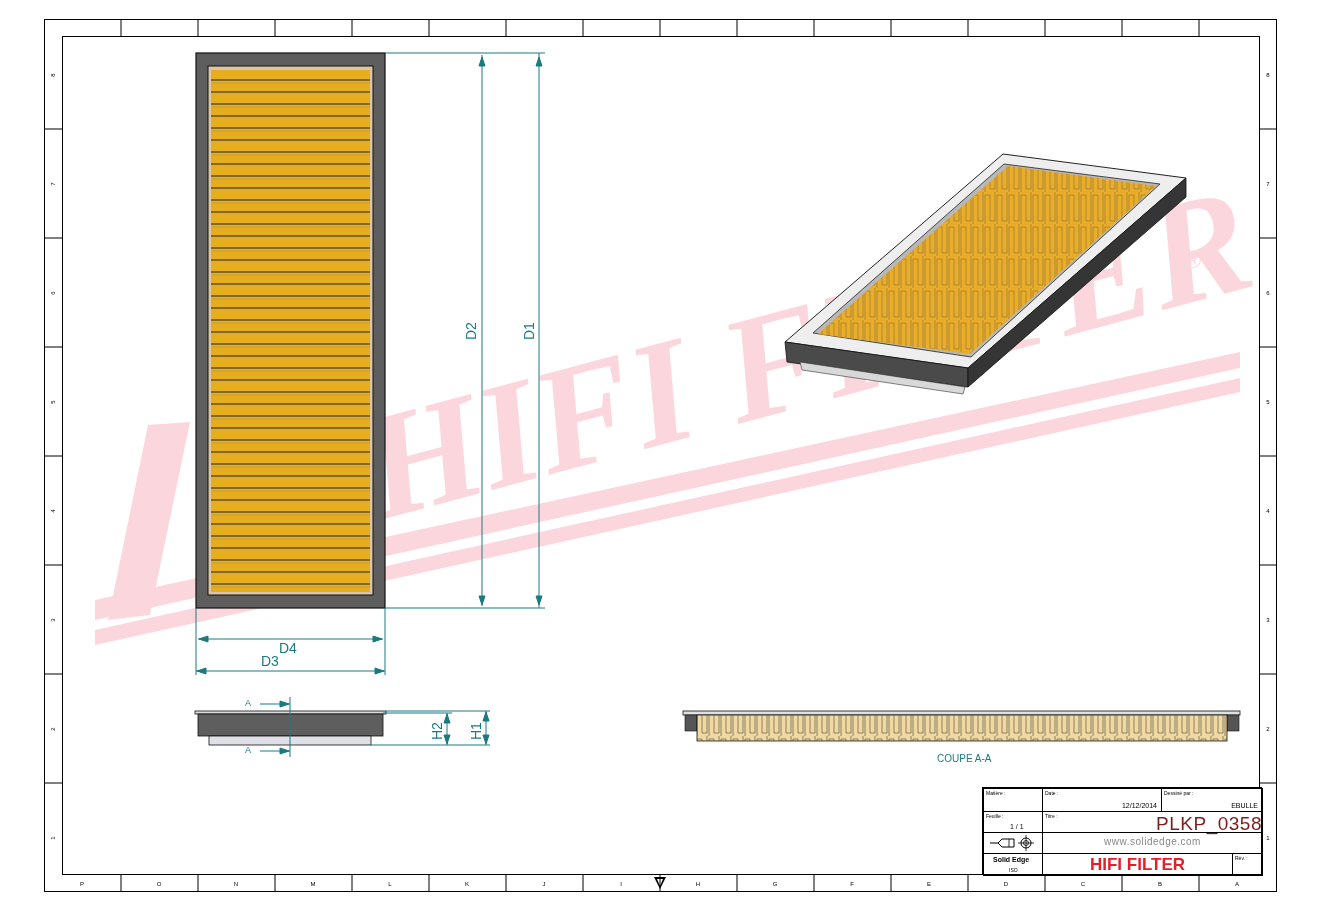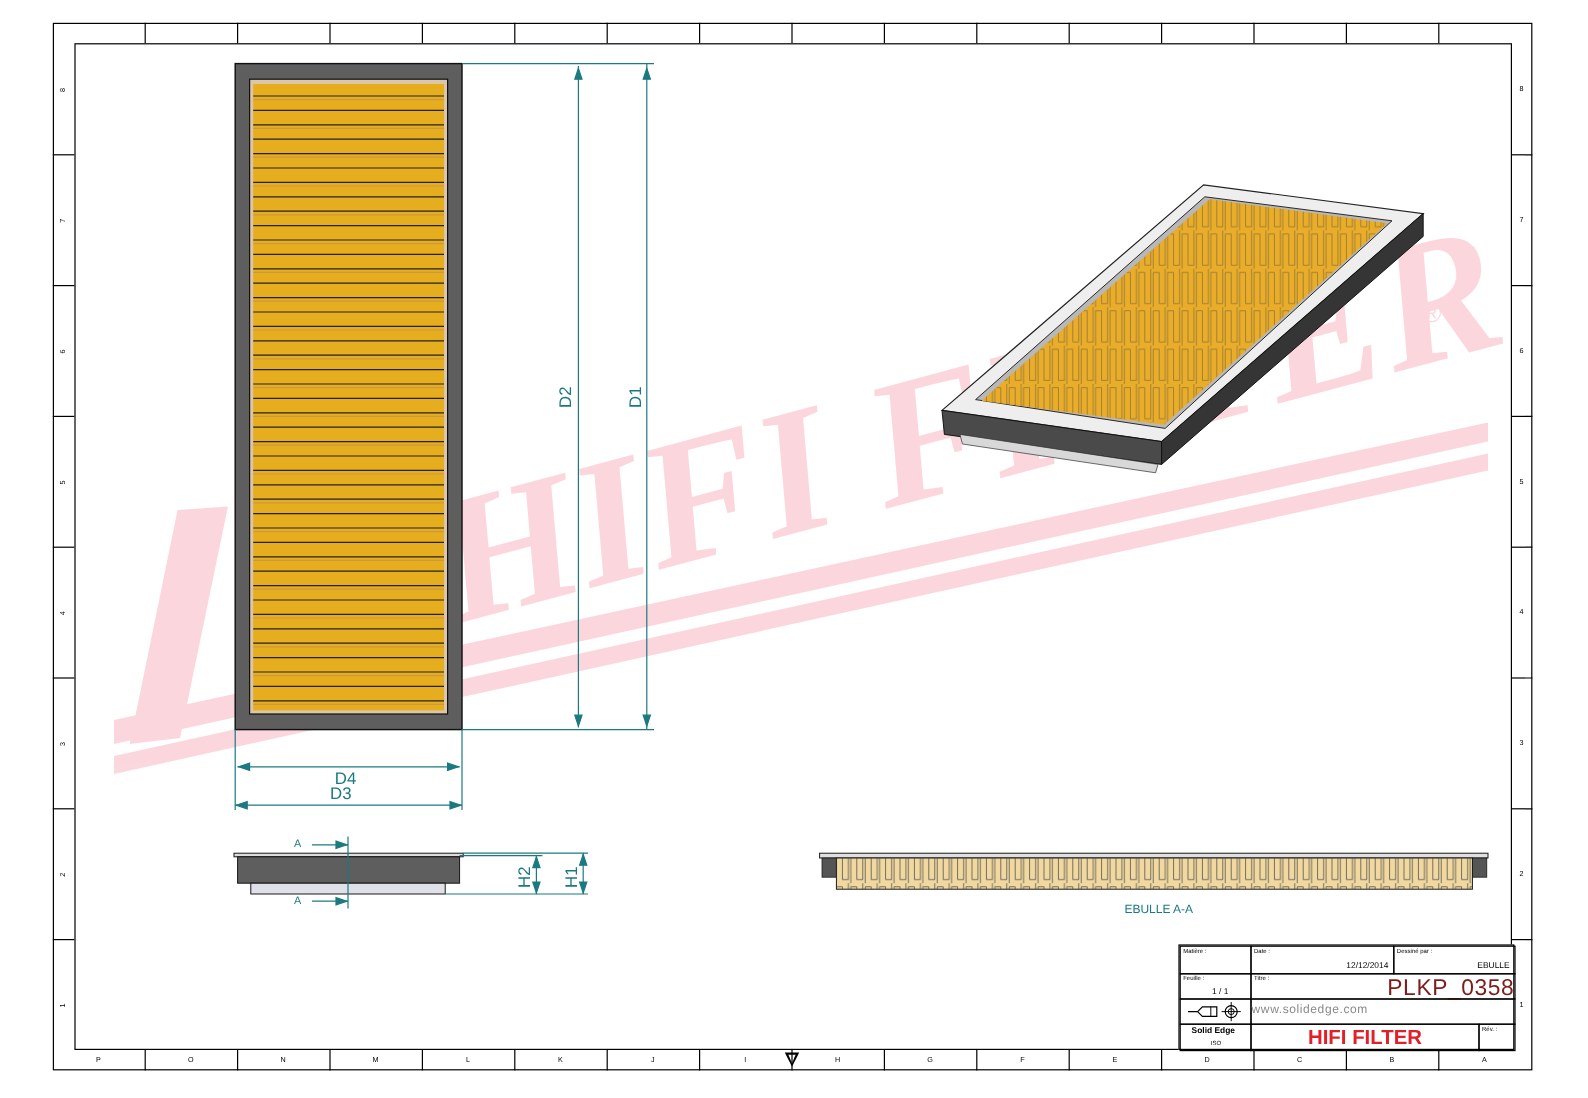--- a/index.html
+++ b/index.html
@@ -6,21 +6,21 @@
   body { width:1323px; height:915px; position:relative; overflow:hidden; font-family:"Liberation Sans", sans-serif; }
   .sheet { position:absolute; left:0; top:0; width:1323px; height:915px; }
   .frame-outer { position:absolute; left:44px; top:19px; width:1233px; height:873px; border:1.5px solid #000; box-sizing:border-box; }
   .frame-inner { position:absolute; left:62px; top:36px; width:1198px; height:839px; border:1.5px solid #000; box-sizing:border-box; }
   .zone-lbl { position:absolute; font-size:6px; color:#000; transform:translate(-50%,-50%); }
   .title-block { position:absolute; left:982px; top:787px; width:280px; height:88px; border:1px solid #000; box-sizing:border-box; background:#fff; }
   .tb-cell { position:absolute; border:0.8px solid #000; box-sizing:border-box; }
   .tb-small { position:absolute; font-size:5px; color:#000; left:2px; top:1px; }
   .tb-val { position:absolute; font-size:7px; color:#000; }
   .tb-title { position:absolute; left:0; right:0; top:1px; text-align:right; color:#7f1d1d; font-size:19px; letter-spacing:0.5px; }
-  .tb-web { position:absolute; left:0; right:0; top:3px; text-align:left; color:#888; font-size:10px; letter-spacing:0.5px; }
+  .tb-web { position:absolute; left:0; right:0; top:3px; text-align:center; color:#888; font-size:10px; letter-spacing:0.5px; }
   .tb-brand { position:absolute; left:0; right:0; top:1px; text-align:center; color:#e3202a; font-size:17px; font-weight:bold; }
   .dim-text { position:absolute; color:#1a7a80; font-size:14px; }
   .sec-text { position:absolute; color:#1a7a80; font-size:9px; }
 </style>
 </head>
 <body>
 
 <div class="sheet">
 
   <svg width="1323" height="915" style="position:absolute;left:0;top:0">
@@ -257,26 +257,26 @@
   <span class="zone-lbl" style="left:53px;top:293px;transform:translate(-50%,-50%) rotate(-90deg)">6</span>
   <span class="zone-lbl" style="left:53px;top:402px;transform:translate(-50%,-50%) rotate(-90deg)">5</span>
   <span class="zone-lbl" style="left:53px;top:511px;transform:translate(-50%,-50%) rotate(-90deg)">4</span>
   <span class="zone-lbl" style="left:53px;top:620px;transform:translate(-50%,-50%) rotate(-90deg)">3</span>
   <span class="zone-lbl" style="left:53px;top:729px;transform:translate(-50%,-50%) rotate(-90deg)">2</span>
   <span class="zone-lbl" style="left:53px;top:838px;transform:translate(-50%,-50%) rotate(-90deg)">1</span>
 
   <span class="dim-text" style="left:463px;top:322px;transform:rotate(-90deg);transform-origin:left top;top:340px">D2</span>
   <span class="dim-text" style="left:521px;top:340px;transform:rotate(-90deg);transform-origin:left top">D1</span>
   <span class="dim-text" style="left:279px;top:640px">D4</span>
-  <span class="dim-text" style="left:275px;top:653px">D3</span>
+  <span class="dim-text" style="left:261px;top:653px">D3</span>
   <span class="dim-text" style="left:429px;top:740px;transform:rotate(-90deg);transform-origin:left top">H2</span>
   <span class="dim-text" style="left:468px;top:740px;transform:rotate(-90deg);transform-origin:left top">H1</span>
   <span class="sec-text" style="left:245px;top:698px">A</span>
   <span class="sec-text" style="left:245px;top:745px">A</span>
-  <span class="sec-text" style="left:937px;top:753px;font-size:10px">EBULLE A-A</span>
+  <span class="sec-text" style="left:937px;top:753px;font-size:10px">COUPE A-A</span>
 
   <div class="title-block">
     <div class="tb-cell" style="left:0;top:0;width:60px;height:24px">
       <span class="tb-small">Matière :</span>
     </div>
     <div class="tb-cell" style="left:59px;top:0;width:120px;height:24px">
       <span class="tb-small">Date :</span>
       <span class="tb-val" style="right:4px;top:13px">12/12/2014</span>
     </div>
     <div class="tb-cell" style="left:178px;top:0;width:102px;height:24px">

